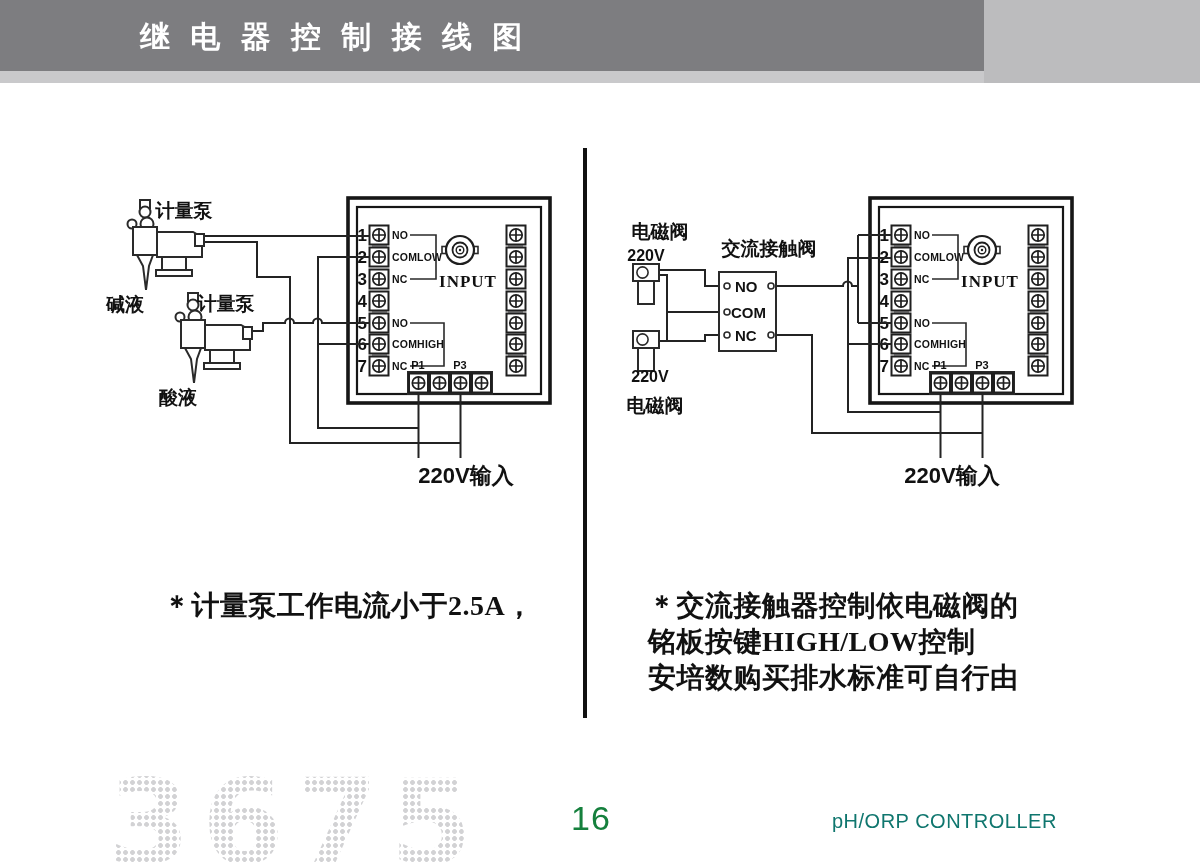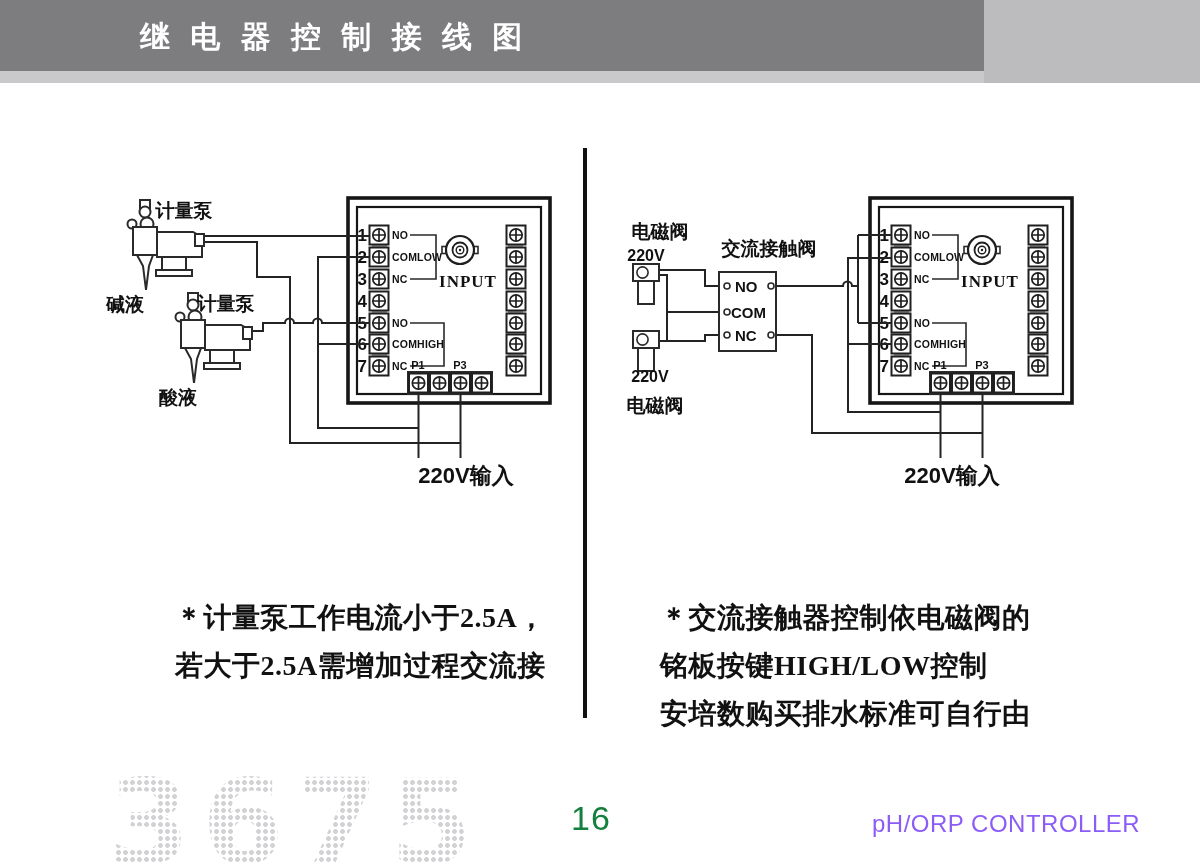--- a/index.html
+++ b/index.html
@@ -28,31 +28,31 @@
   }
   
   .diagram-svg{position:absolute;left:0;top:0;width:1200px;height:863px;}
   
   .note{
     position:absolute;top:588px;width:420px;
     font-family:"Liberation Serif","DejaVu Serif",serif;
     font-weight:bold;font-size:28px;line-height:36px;color:#111;
     letter-spacing:0.5px;white-space:nowrap;
   }
-  .note p{margin:12px;padding:0;}
+  .note p{margin:0;padding:0;}
   .note-left{left:163px;}
   .note-right{left:648px;}
   
   .page-number{
     position:absolute;left:527px;top:799px;
     font-size:34px;color:#15803d;letter-spacing:1px;margin-left:44px;
   }
   .product-name{
-    position:absolute;left:872px;top:810px;
-    font-size:24px;color:#8b5cf6;letter-spacing:0.5px;white-space:nowrap;
+    position:absolute;left:832px;top:810px;
+    font-size:20px;color:#0f766e;letter-spacing:0.5px;white-space:nowrap;
   }
   .watermark{
     position:absolute;left:108px;top:772px;
     font-family:"DejaVu Sans","Liberation Sans",sans-serif;
     font-weight:bold;font-size:118px;letter-spacing:12px;line-height:100px;
     color:#e6e6e8;white-space:nowrap;
   }
   @supports ((-webkit-background-clip:text) or (background-clip:text)){
     .watermark{
       color:transparent;
@@ -233,21 +233,20 @@
     <text class="t-cn-s" x="646" y="261" text-anchor="middle">220V</text>
     <text class="t-cn" x="769" y="255" text-anchor="middle">交流接触阀</text>
     <text class="t-cn-s" x="650" y="382" text-anchor="middle">220V</text>
     <text class="t-cn" x="655" y="412" text-anchor="middle">电磁阀</text>
     <text class="t-supply" x="952" y="483" text-anchor="middle">220V输入</text>
   </g>
 </svg>
 
 <div class="note note-left">
   <p>＊计量泵工作电流小于2.5A，</p>
-  <p>若大于2.5A需增加过程交流接</p>
 </div>
 <div class="note note-right">
   <p>＊交流接触器控制依电磁阀的</p>
   <p>铭板按键HIGH/LOW控制</p>
   <p>安培数购买排水标准可自行由</p>
 </div>
 
 <div class="watermark">3675</div>
 <div class="page-number">16</div>
 <div class="product-name">pH/ORP CONTROLLER</div>

